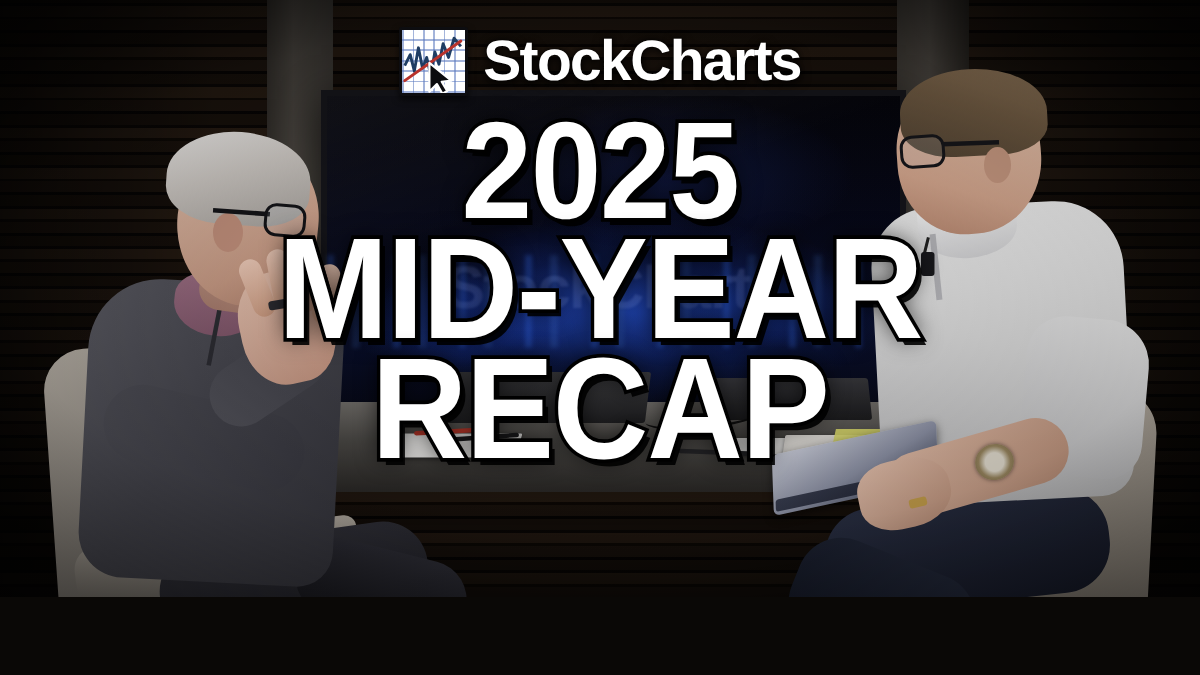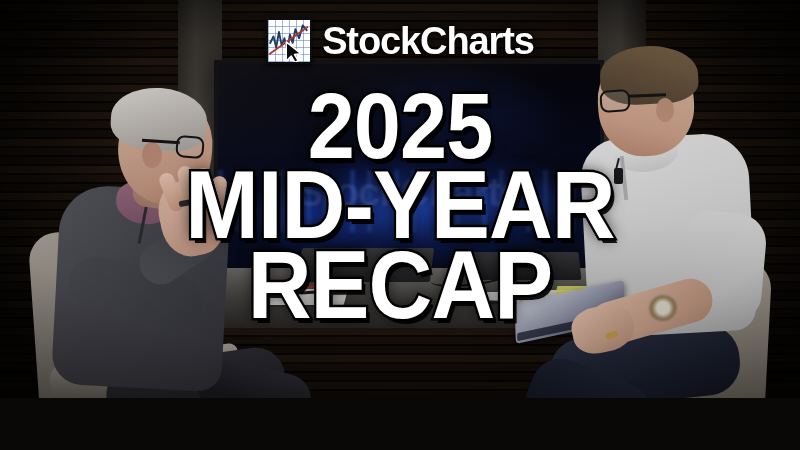--- a/index.html
+++ b/index.html
@@ -380,21 +380,21 @@
   }
   .logo-svg { position:absolute; inset:0; }
   .logo-text {
     color:#fff; font-size:38px; font-weight:bold; letter-spacing:-1.1px;
     text-shadow:0 2px 7px rgba(0,0,0,.95), 0 0 3px rgba(0,0,0,.8);
     line-height:1;
   }
 
   
   .title-block {
-    position:absolute; left:0; right:0; top:86px;
+    position:absolute; left:0; right:0; top:74px;
     z-index:28; text-align:center;
     pointer-events:none;
   }
   .tline {
     color:#fff;
     font-family:"Liberation Sans Narrow","Liberation Sans", sans-serif;
     font-weight:bold;
     line-height:.88;
     letter-spacing:-1px;
     -webkit-text-stroke:5px #000;

